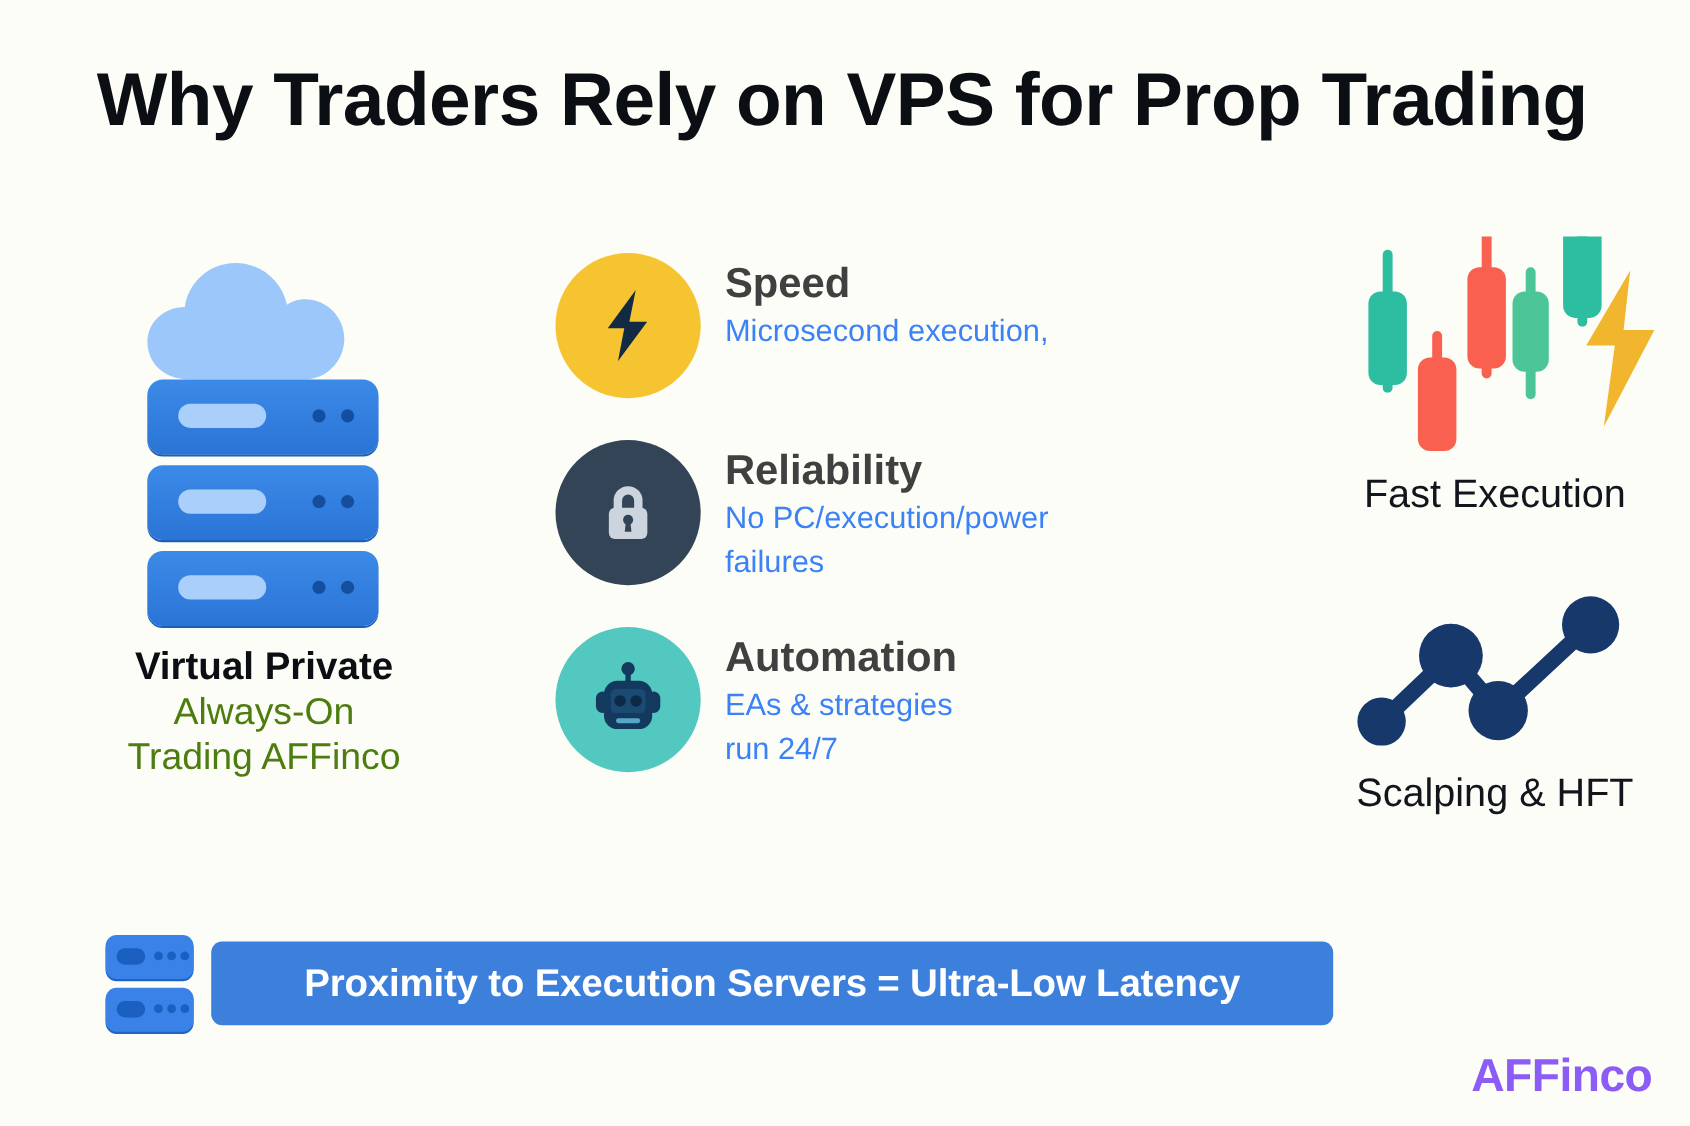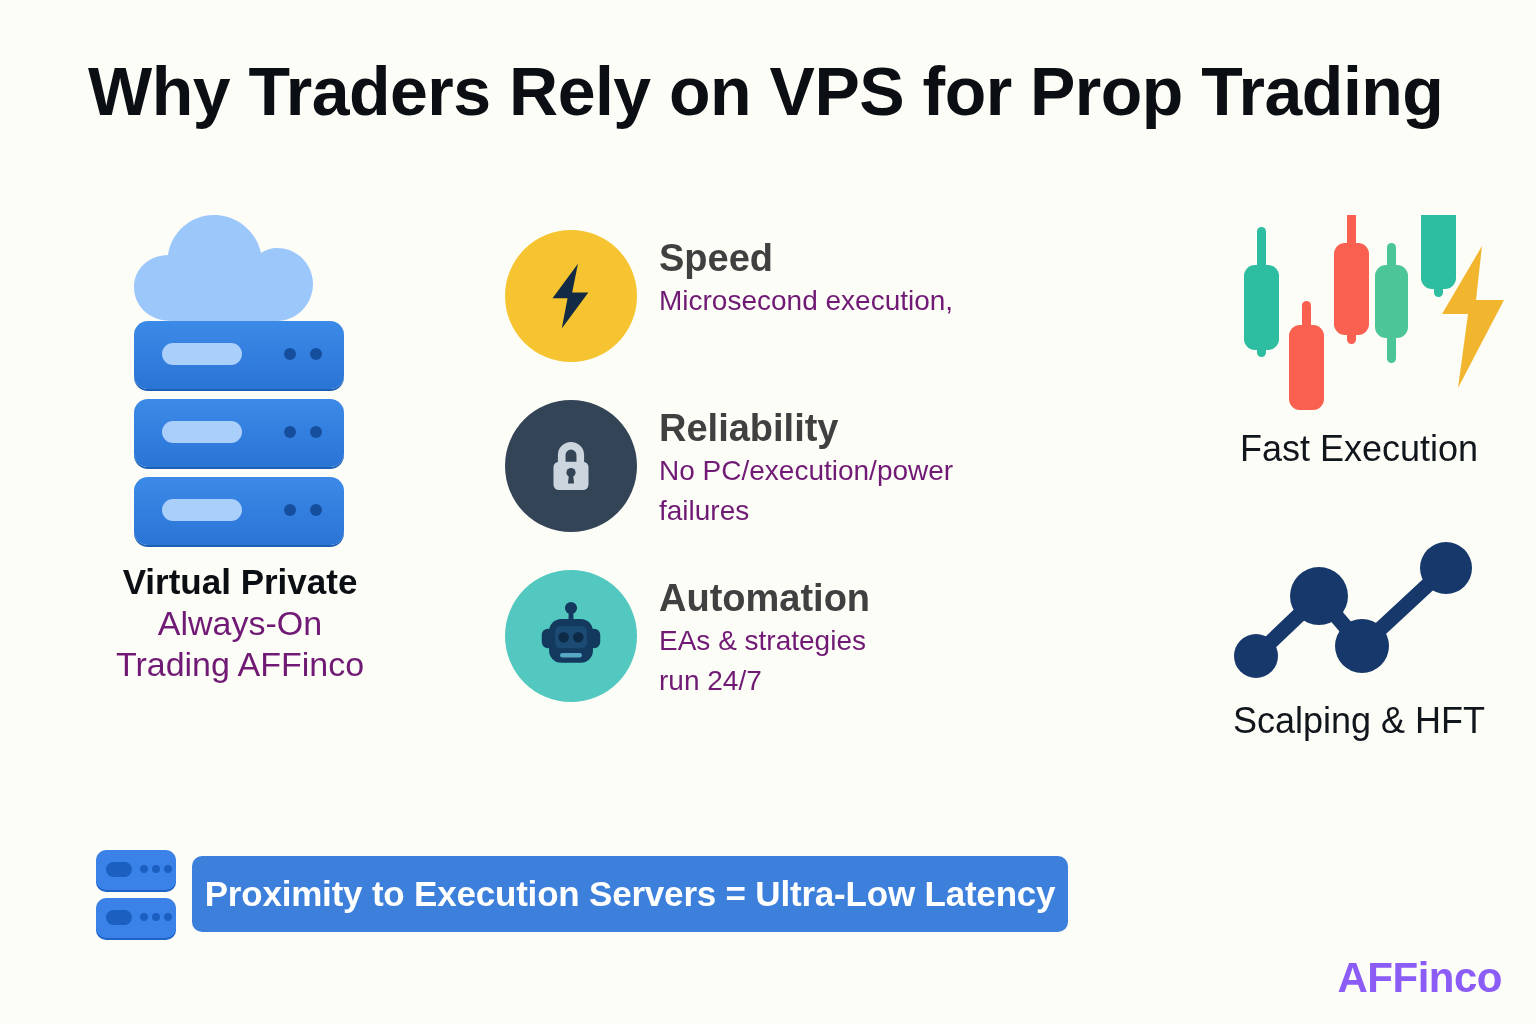--- a/index.html
+++ b/index.html
@@ -25,21 +25,21 @@
     font-weight: bold;
     letter-spacing: -0.5px;
     color: #0b0f14;
     white-space: nowrap;
   }
 
   
   .left-col {
     position: absolute;
     left: 30px;
-    top: 203px;
+    top: 227px;
     width: 420px;
     display: flex;
     flex-direction: column;
     align-items: center;
   }
   .server-stack {
     position: relative;
     width: 240px;
     height: 340px;
   }
@@ -90,21 +90,21 @@
   .left-caption .strong {
     display: block;
     font-size: 35px;
     font-weight: bold;
     color: #0b0f14;
   }
   .left-caption .light {
     display: block;
     font-size: 34px;
     font-weight: normal;
-    color: #701a75;
+    color: #4d7c0f;
   }
 
   
   .mid-col {
     position: absolute;
     left: 505px;
     top: 230px;
     width: 600px;
   }
   .feature {
@@ -133,21 +133,21 @@
     font-size: 38px;
     font-weight: bold;
     line-height: 1.08;
     color: #404040;
     margin-bottom: 2px;
   }
   .feature .f-desc {
     font-size: 28px;
     font-weight: normal;
     line-height: 1.42;
-    color: #701a75;
+    color: #3b82f6;
     max-width: 400px;
   }
 
   
   .right-col {
     position: absolute;
     left: 1159px;
     top: 215px;
     width: 400px;
   }
@@ -210,21 +210,21 @@
     width: 8px;
     height: 8px;
     border-radius: 50%;
     background: #1b5fc0;
   }
   .mini-unit .mdot.a { left: 44px; }
   .mini-unit .mdot.b { left: 56px; }
   .mini-unit .mdot.c { left: 68px; }
 
   .banner {
-    width: 876px;
+    width: 1020px;
     height: 76px;
     border-radius: 10px;
     background: #3d80db;
     display: flex;
     align-items: center;
     justify-content: center;
   }
   .banner-text {
     color: #ffffff;
     font-size: 35px;

